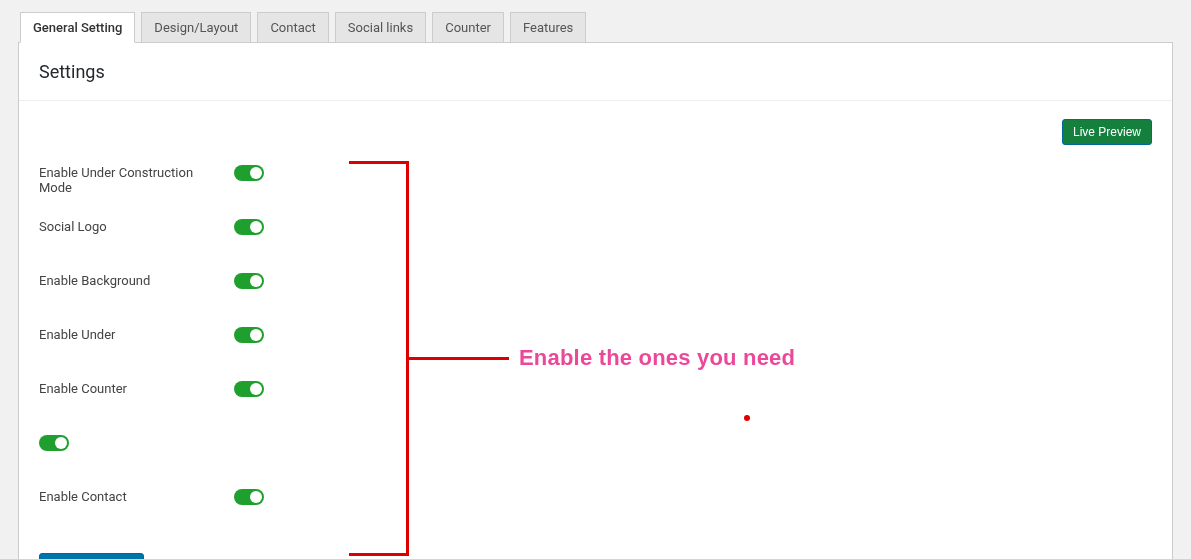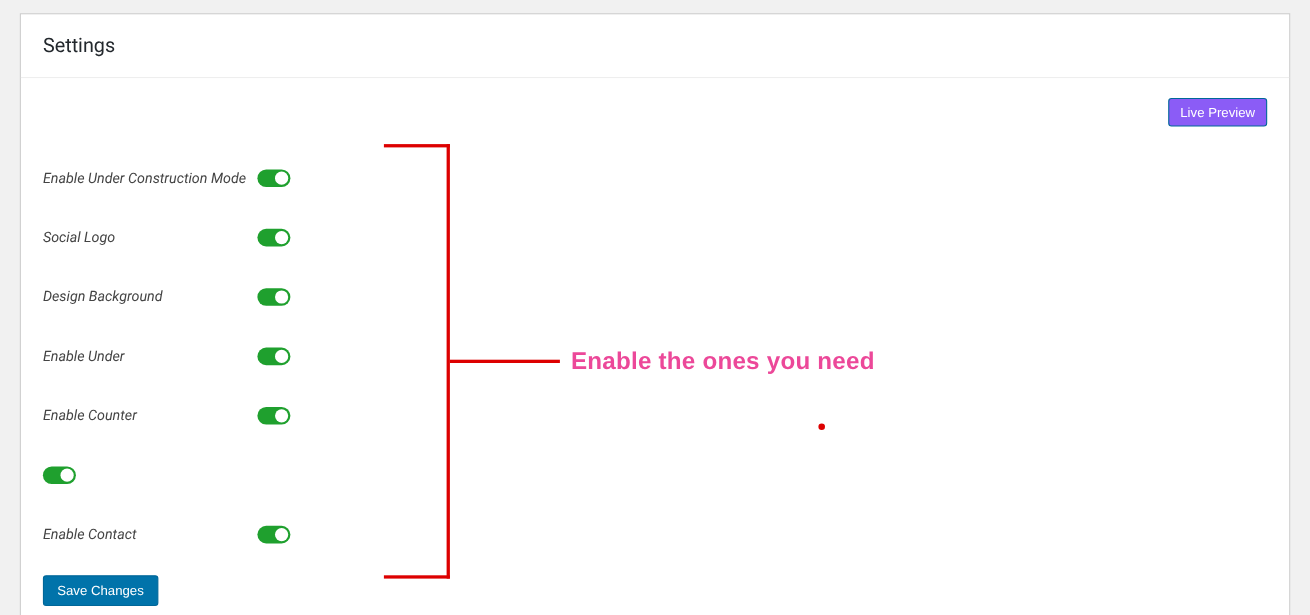--- a/index.html
+++ b/index.html
@@ -57,38 +57,36 @@
     .panel-body {
       padding: 18px 20px 24px 20px;
       position: relative;
     }
     .live-preview-wrap {
       display: flex;
       justify-content: flex-end;
       margin-bottom: 20px;
     }
     .live-preview-btn {
-      background: #8b5cf6;
+      background: #15803d;
       color: #fff;
       border: 1px solid #006799;
       border-radius: 3px;
       padding: 5px 10px;
       font-size: 12px;
       cursor: pointer;
       text-align: center;
     }
     .settings-list {
       display: flex;
       flex-direction: column;
     }
     .setting-row {
       display: flex;
-      align-items: center;
       min-height: 54px;
-      font-style: italic;
     }
     .setting-label {
       width: 195px;
       font-size: 13px;
       color: #444;
       padding-right: 10px;
     }
     .toggle {
       position: relative;
       width: 30px;
@@ -145,20 +143,28 @@
       height: 6px;
       background: #d00;
       border-radius: 4px;
       pointer-events: none;
     }
   </style>
 </head>
 <body>
 
 <div class="container">
+  <div class="tabs">
+    <div class="tab active">General Setting</div>
+    <div class="tab">Design/Layout</div>
+    <div class="tab">Contact</div>
+    <div class="tab">Social links</div>
+    <div class="tab">Counter</div>
+    <div class="tab">Features</div>
+  </div>
 
   <div class="panel">
     <div class="panel-header">
       <div class="panel-title">Settings</div>
     </div>
     <div class="panel-body">
       <div class="live-preview-wrap">
         <button class="live-preview-btn">Live Preview</button>
       </div>
 
@@ -168,21 +174,21 @@
           <div class="setting-label">Enable Under Construction Mode</div>
           <span class="toggle"></span>
         </div>
 
         <div class="setting-row">
           <div class="setting-label">Social Logo</div>
           <span class="toggle"></span>
         </div>
 
         <div class="setting-row">
-          <div class="setting-label">Design Background</div>
+          <div class="setting-label">Enable Background</div>
           <span class="toggle"></span>
         </div>
 
         <div class="setting-row">
           <div class="setting-label">Enable Under</div>
           <span class="toggle"></span>
         </div>
 
         <div class="setting-row">
           <div class="setting-label">Enable Counter</div>

